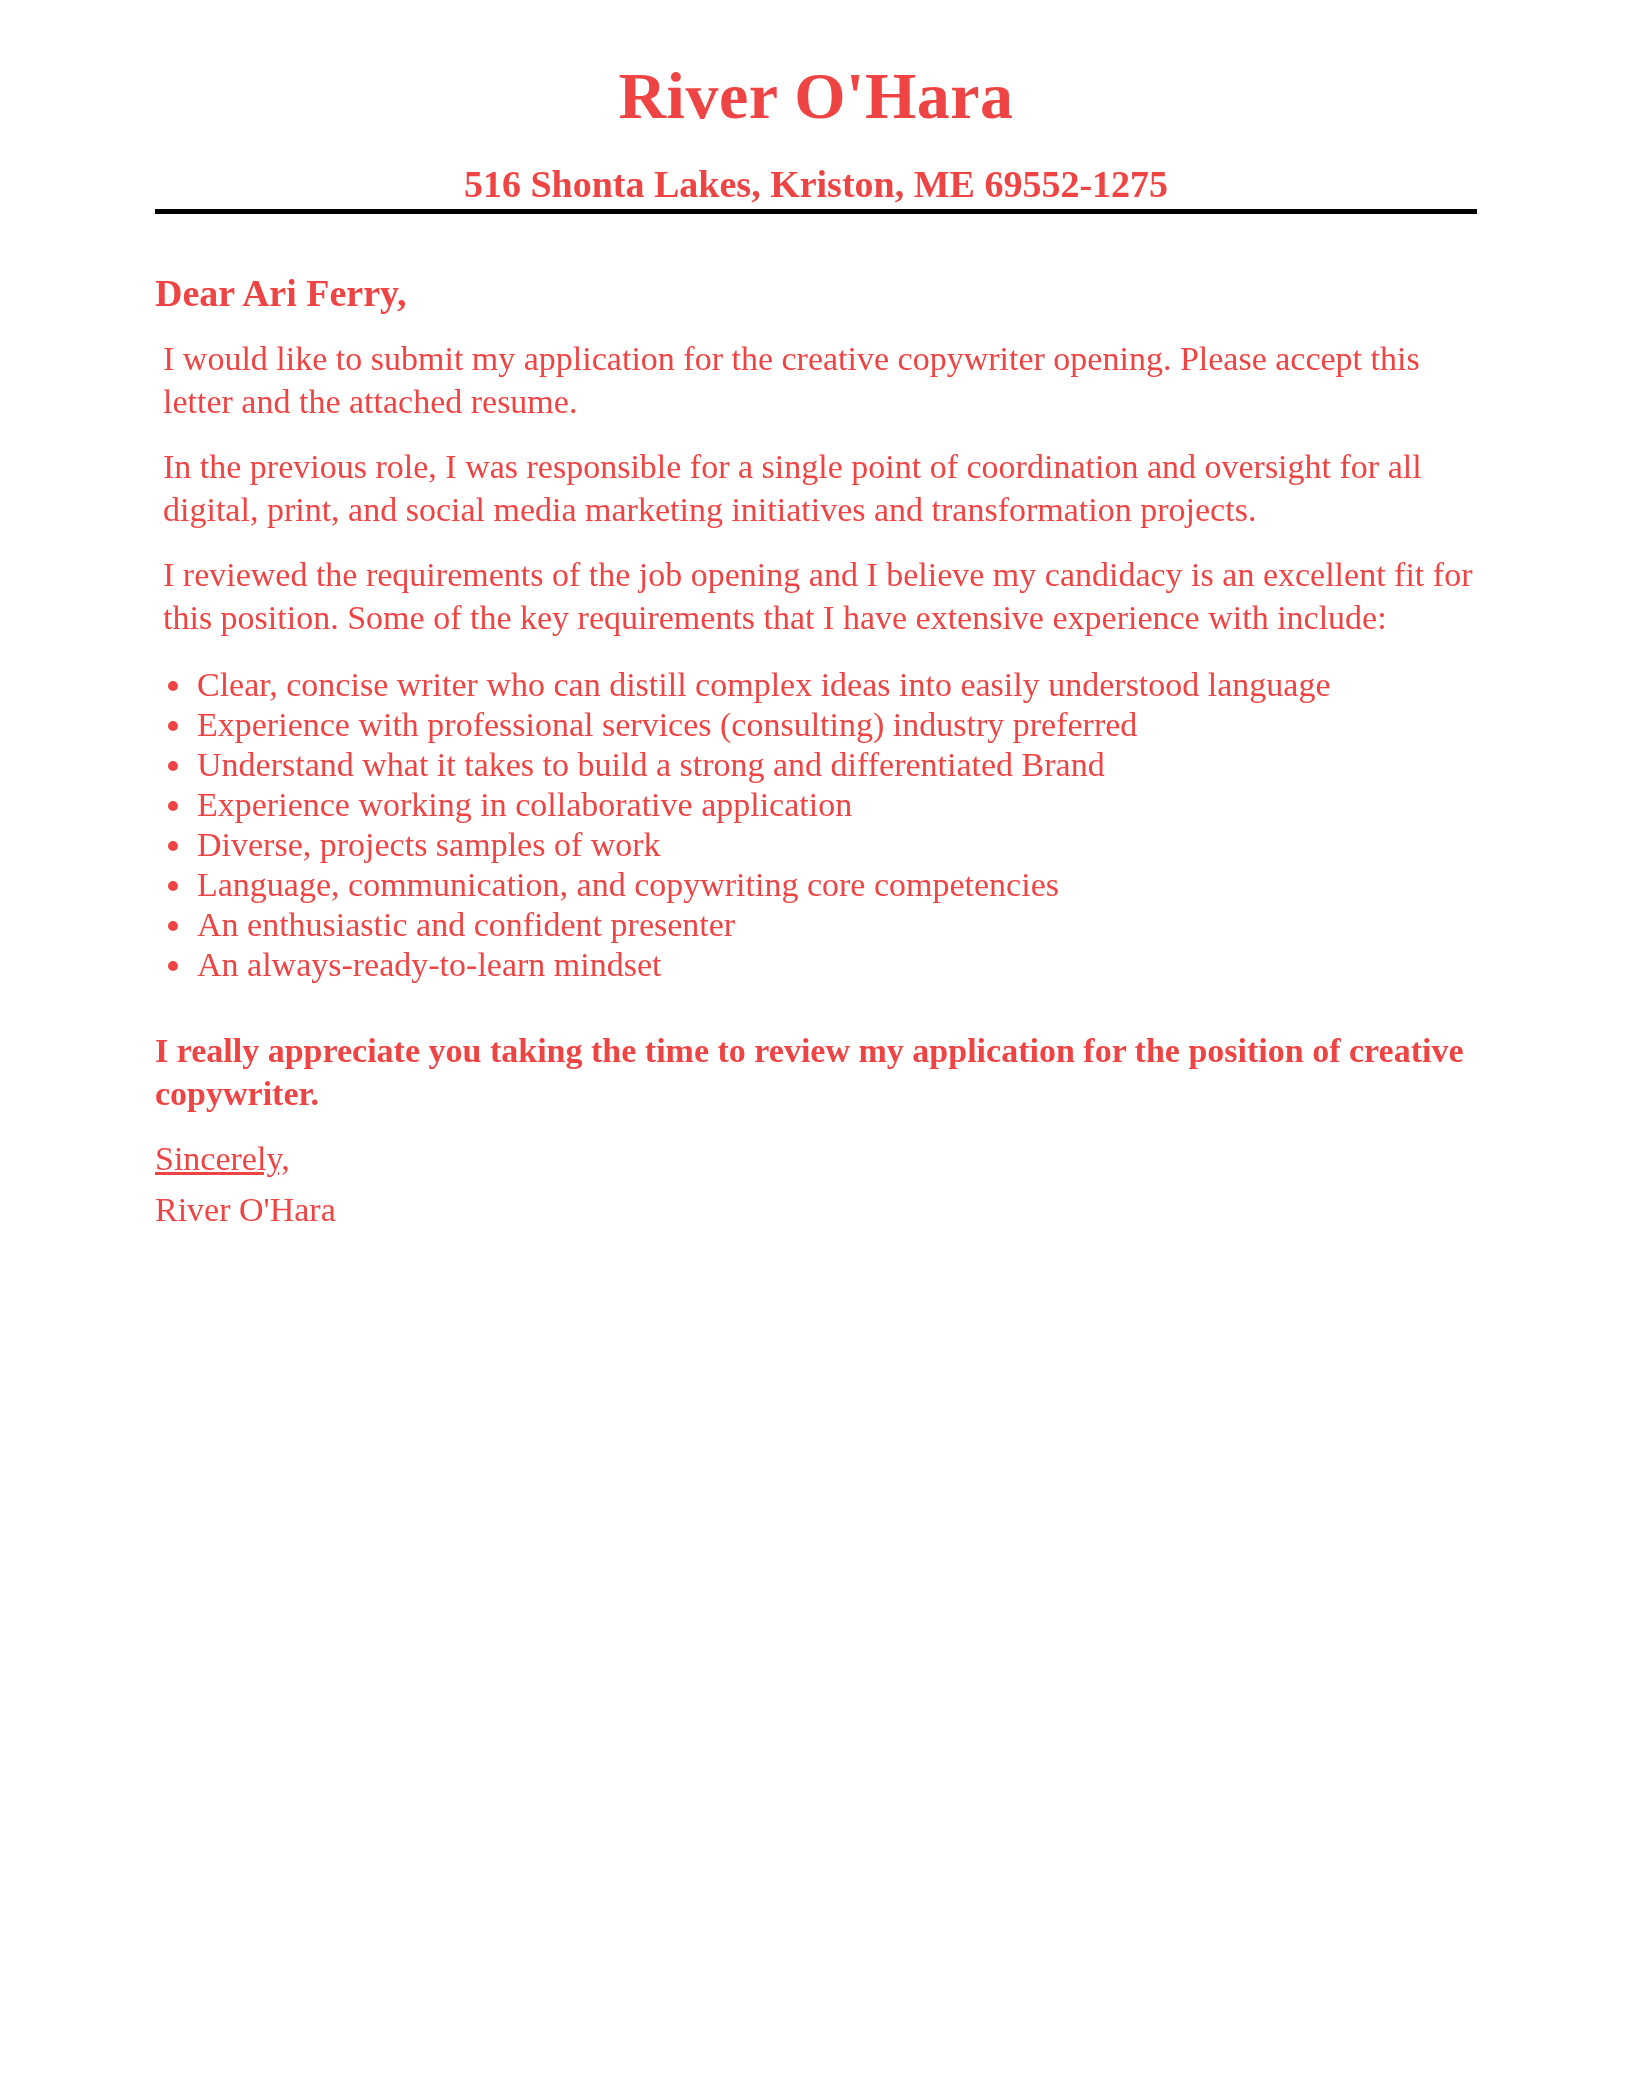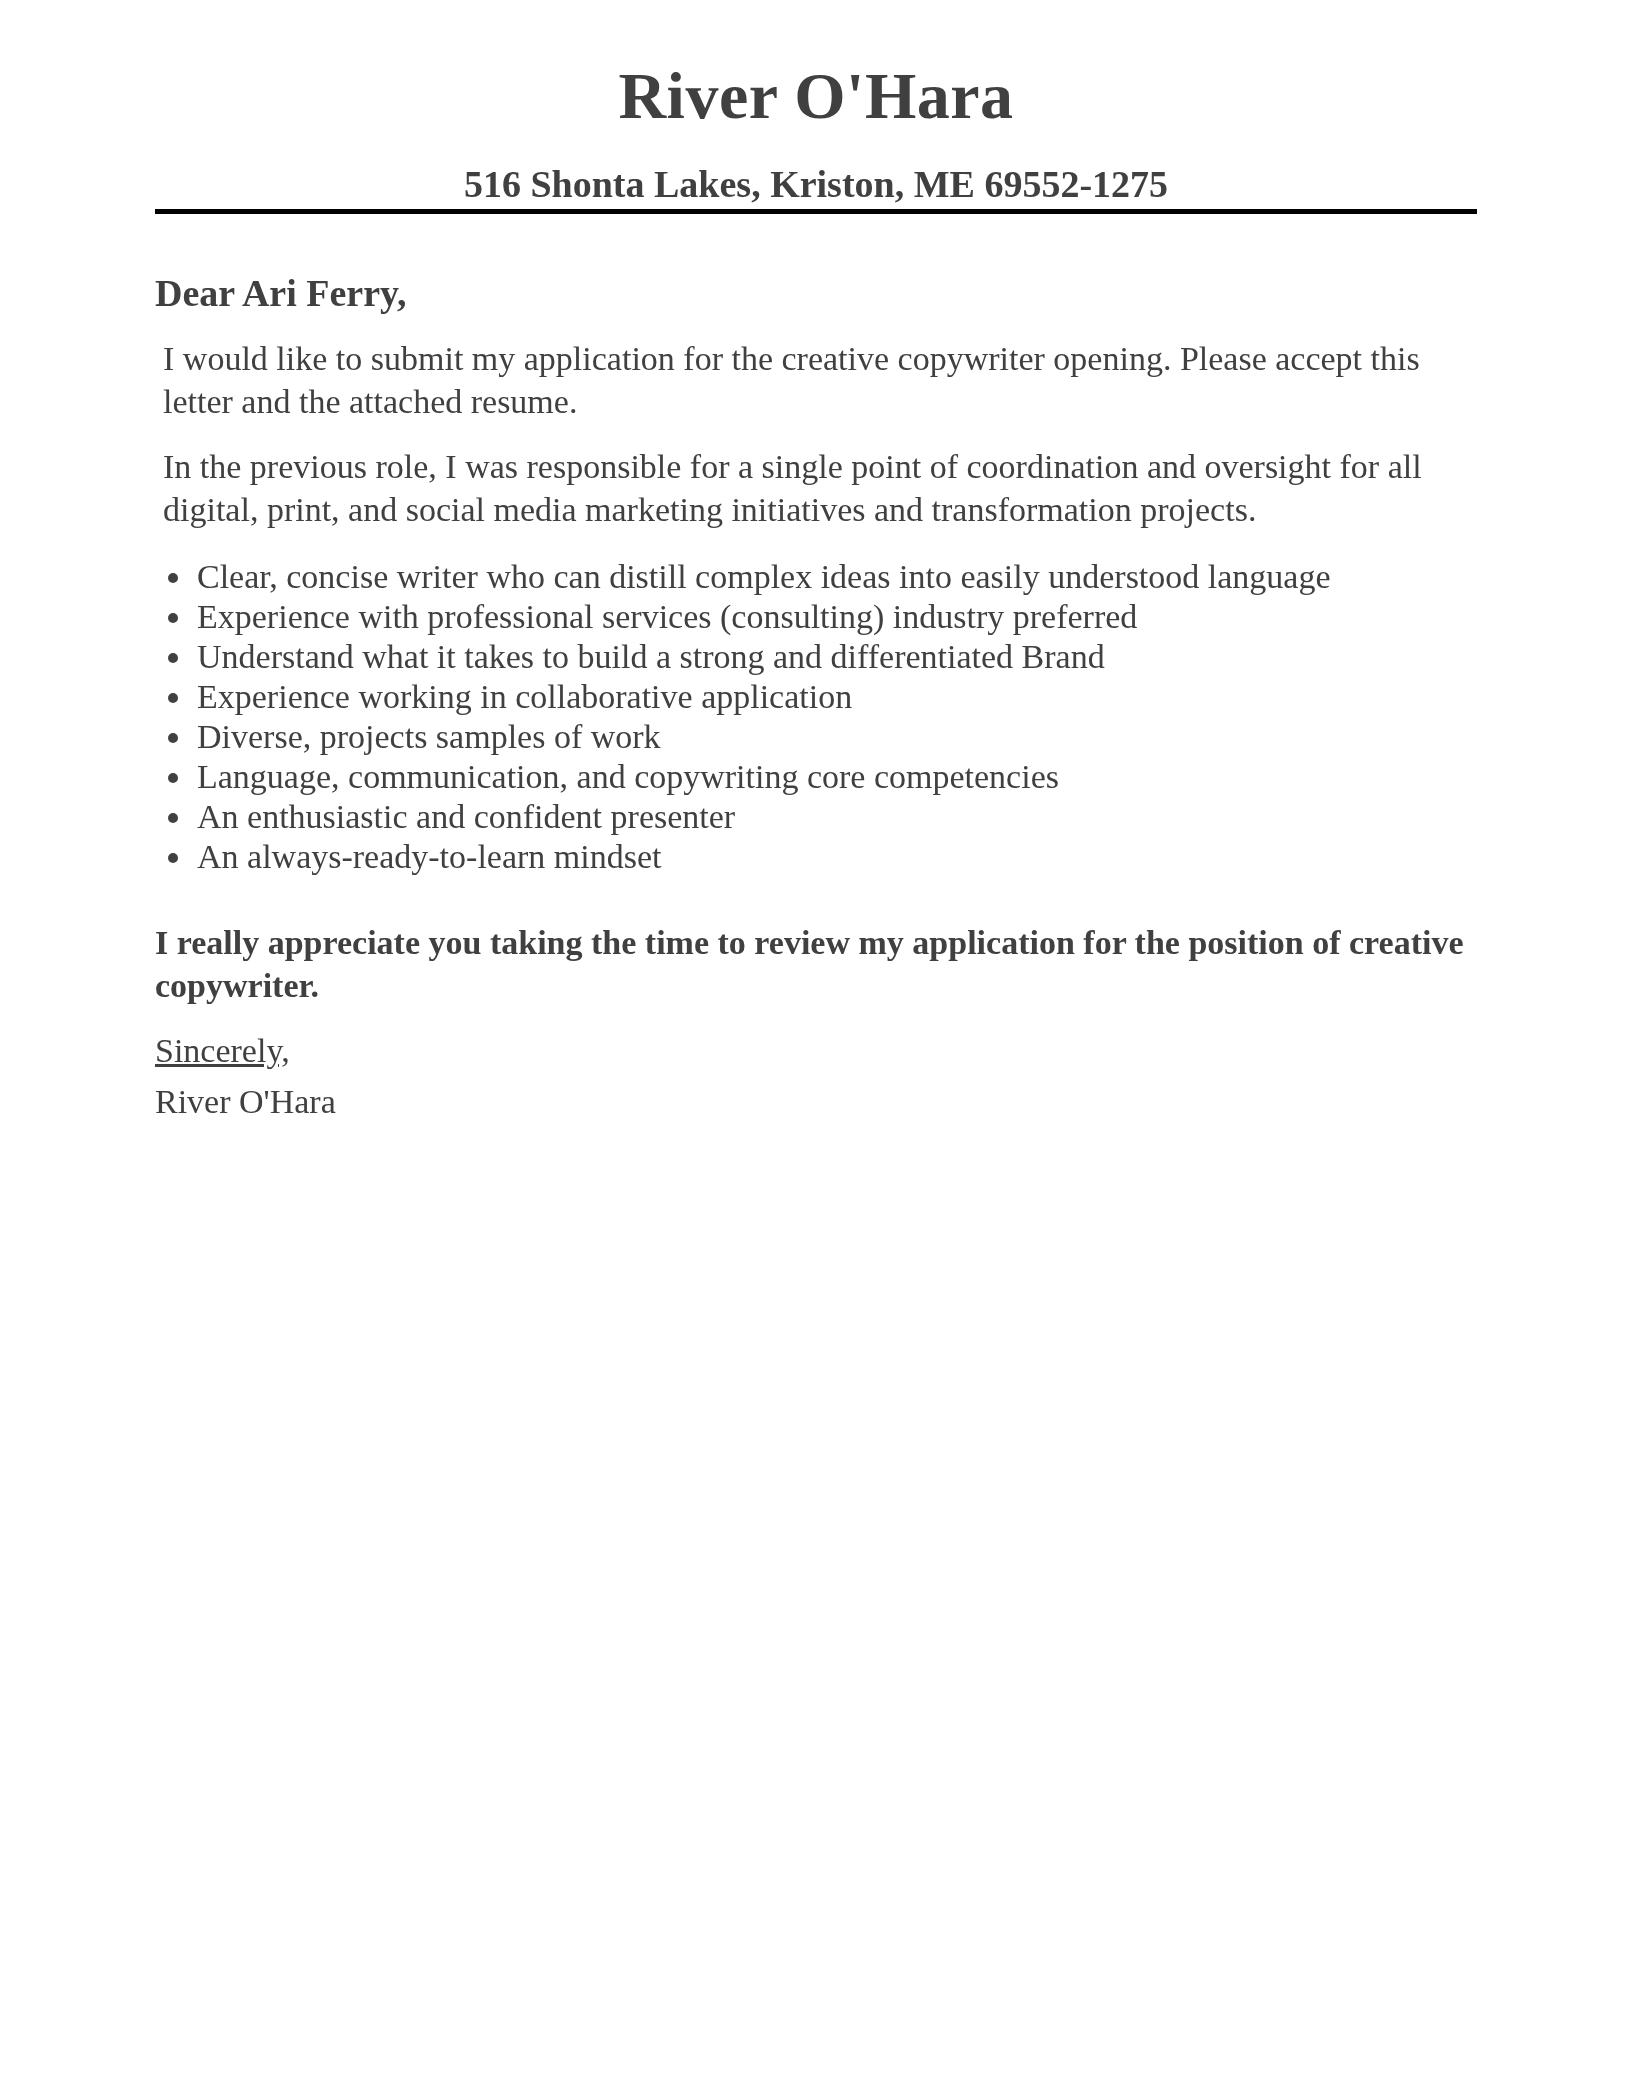--- a/index.html
+++ b/index.html
@@ -6,21 +6,21 @@
     margin: 0;
     padding: 0;
     background: #ffffff;
   }
   .page {
     position: relative;
     width: 1632px;
     height: 1503px;
     box-sizing: border-box;
     background: #ffffff;
-    color: #404040;
+    color: #ef4444;
     padding: 59px 155px 0 155px;
     font-family: "Liberation Serif", "DejaVu Serif", serif;
     font-size: 34px;
     line-height: 43px;
     overflow: hidden;
   }
   .name {
     margin: 0;
     font-size: 66px;
     line-height: 73px;
@@ -82,20 +82,21 @@
   </header>
 
   <main>
 
     <p class="salutation">Dear Ari Ferry,</p>
 
     <p class="para">I would like to submit my application for the creative copywriter opening. Please accept this letter and the attached resume.</p>
 
     <p class="para">In the previous role, I was responsible for a single point of coordination and oversight for all digital, print, and social media marketing initiatives and transformation projects.</p>
 
+    <p class="para">I reviewed the requirements of the job opening and I believe my candidacy is an excellent fit for this position. Some of the key requirements that I have extensive experience with include:</p>
 
     <ul class="bullets">
       <li>Clear, concise writer who can distill complex ideas into easily understood language</li>
       <li>Experience with professional services (consulting) industry preferred</li>
       <li>Understand what it takes to build a strong and differentiated Brand</li>
       <li>Experience working in collaborative application</li>
       <li>Diverse, projects samples of work</li>
       <li>Language, communication, and copywriting core competencies</li>
       <li>An enthusiastic and confident presenter</li>
       <li>An always-ready-to-learn mindset</li>

